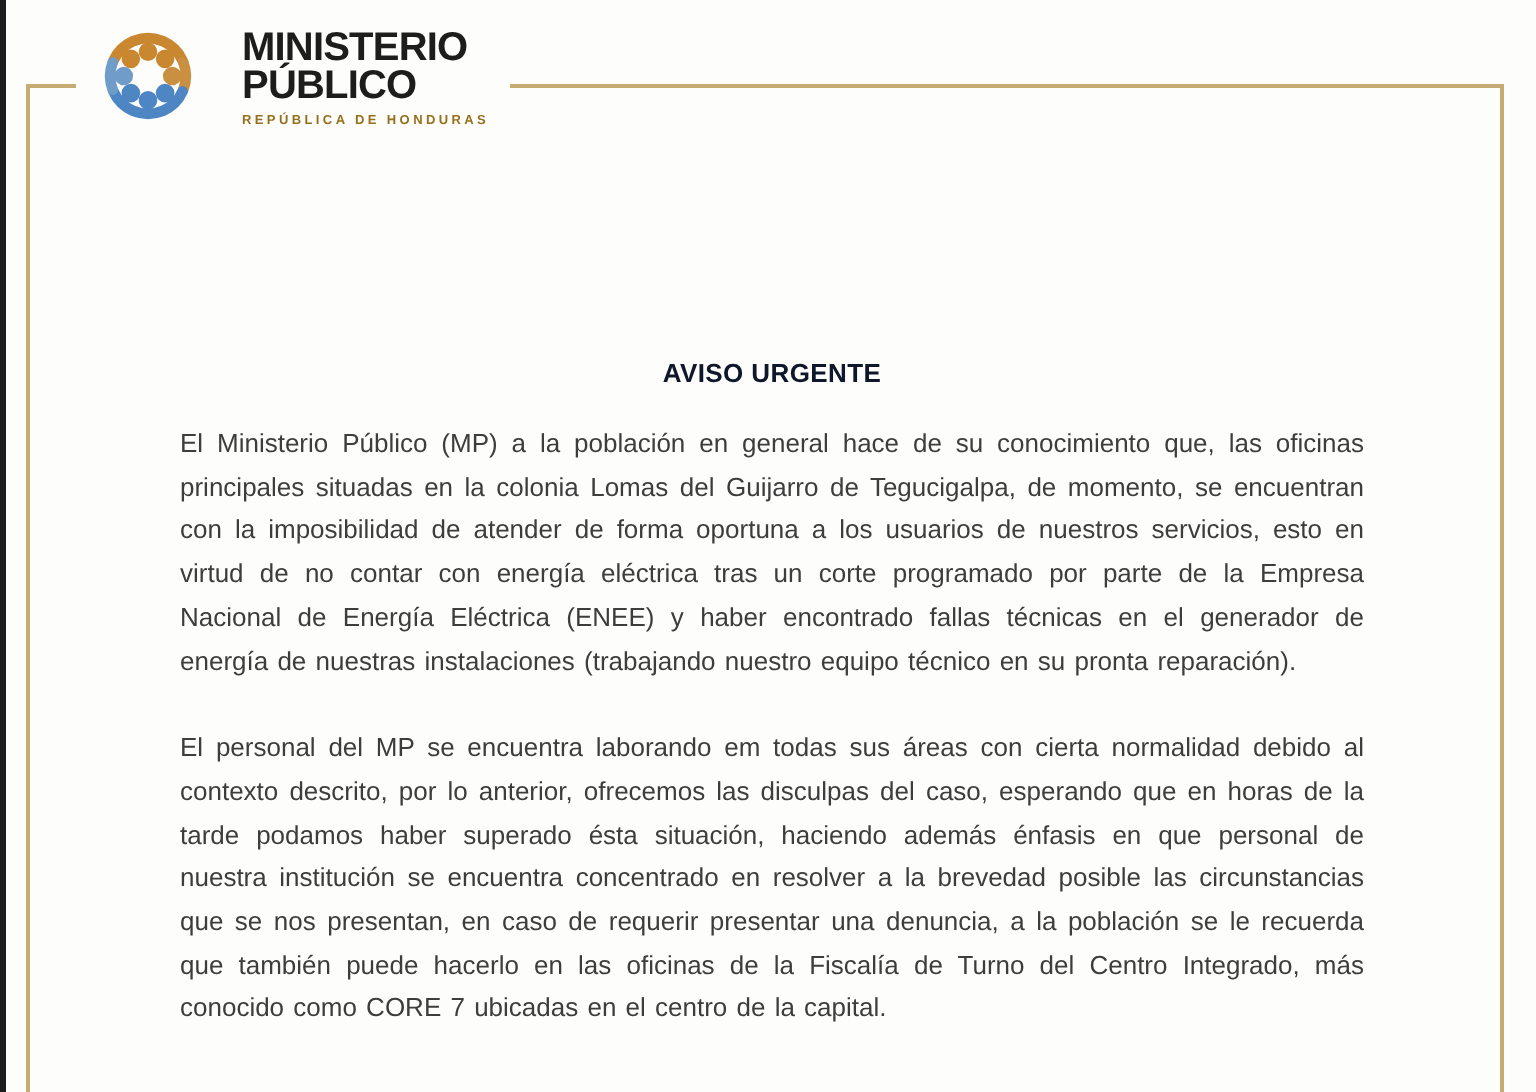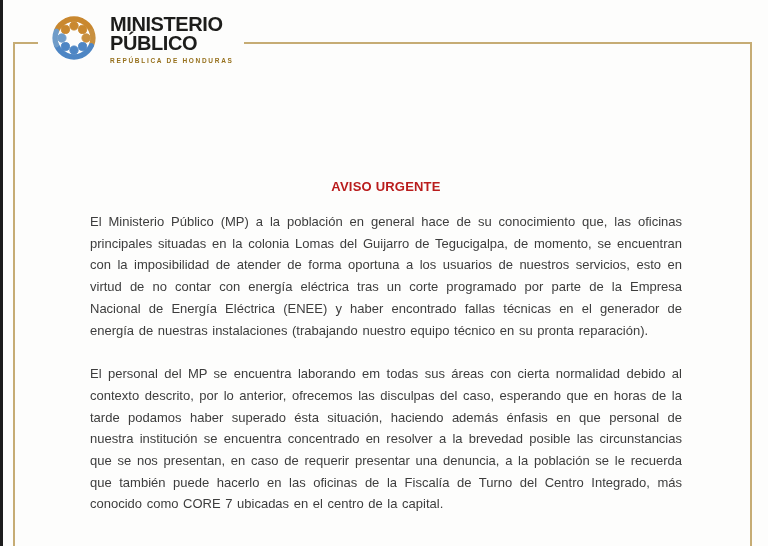--- a/index.html
+++ b/index.html
@@ -28,37 +28,37 @@
 
   
   .letterhead{
     position:absolute;left:38px;top:6px;
     display:flex;align-items:center;
     background:#fdfdfc;
     padding:0 10px 4px 4px;
     z-index:2;
   }
   .logo-emblem{width:64px;height:64px;flex:0 0 auto;}
-  .wordmark{margin-left:4px;padding-top:2px;}
+  .wordmark{margin-left:15px;padding-top:2px;}
   .org-line{
     font-weight:bold;font-size:20px;line-height:19px;
     letter-spacing:-0.4px;color:#1d1d1b;
   }
   .tagline{
     font-weight:bold;font-size:6.5px;letter-spacing:1.7px;
     color:#96701c;margin-top:4px;white-space:nowrap;
   }
 
   
   .notice{
     position:absolute;left:90px;top:179px;width:592px;
     color:#3d3d3d;font-size:13px;
   }
   .notice-title{
-    text-align:center;font-weight:bold;font-size:13px;color:#b91c1c;
+    text-align:center;font-weight:bold;font-size:13px;color:#0f172a;
     margin:0 0 17px 0;letter-spacing:0.2px;
   }
   .notice p{
     margin:16px 0 22px 0;
     text-align:justify;
     line-height:21.7px;
     word-spacing:1px;
   }
 </style>
 </head>

